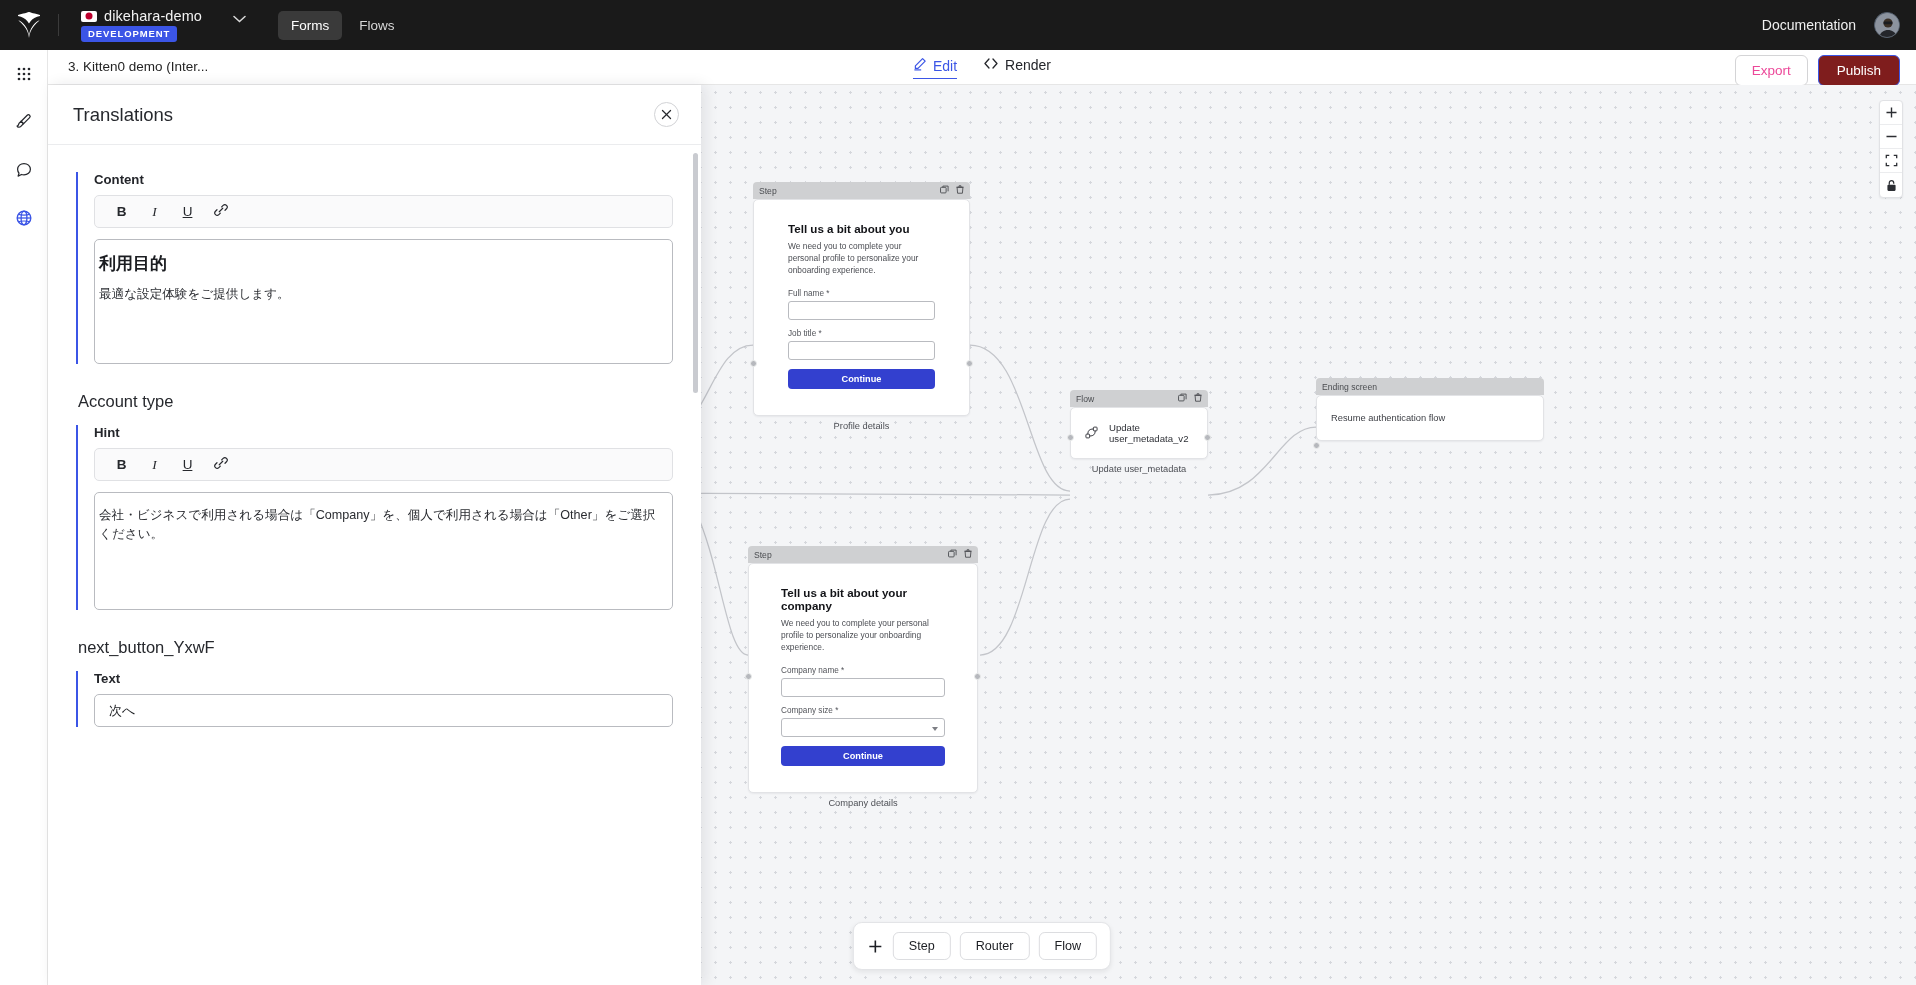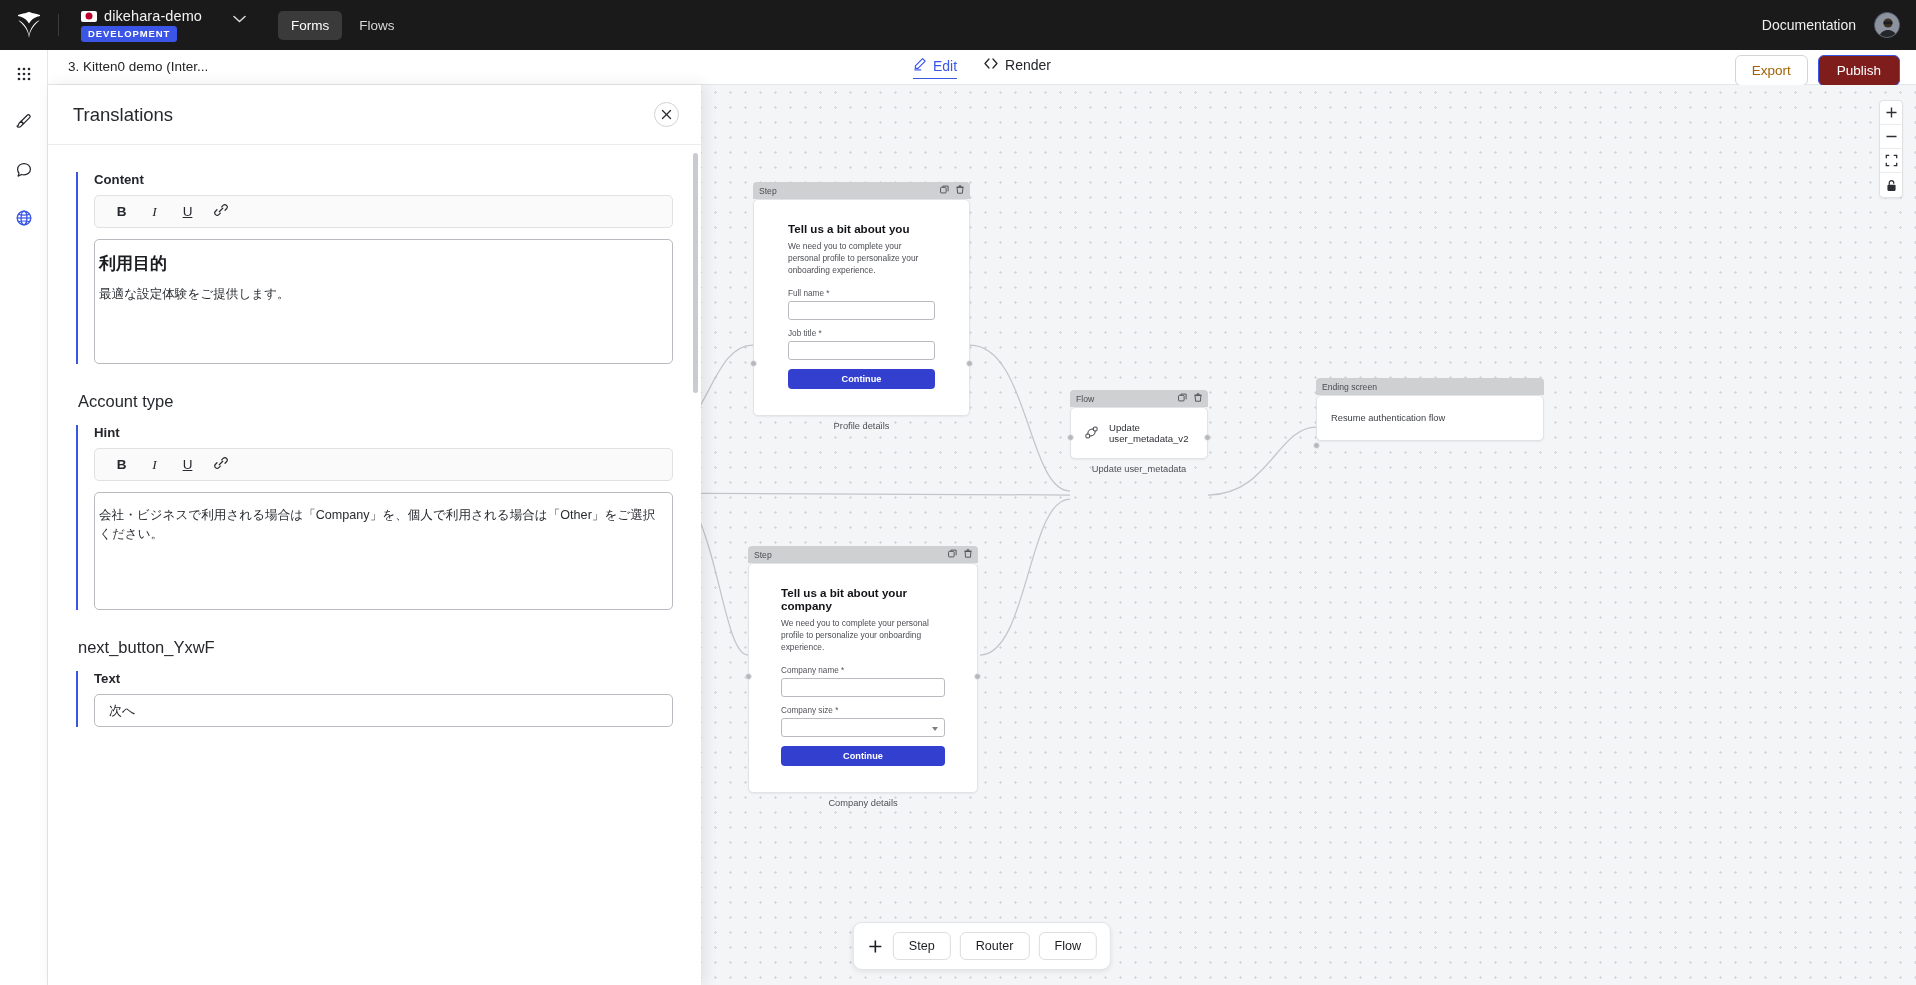--- a/index.html
+++ b/index.html
@@ -75,21 +75,21 @@
     position: absolute; left: 50%; top: 7px; transform: translateX(-50%);
     display: flex; align-items: center; gap: 26px;
   }
   .ctab { display: flex; align-items: center; gap: 6px; font-size: 14px; cursor: pointer; }
   .ctab.active { color: #3b55e6; border-bottom: 1.6px solid #3b55e6; padding-bottom: 4px; }
   .ctab.inactive { color: #24262b; padding-bottom: 5.6px; }
   .hdr-actions {
     position: absolute; right: 16px; top: 5px; display: flex; gap: 10px; align-items: center;
   }
   .btn-export {
-    font-size: 13.5px; color: #a16207; background: #fff;
+    font-size: 13.5px; color: #ec4899; background: #fff;
     border: 1px solid #d4d4d6; border-radius: 6px; padding: 7px 16px; cursor: pointer;
   }
   .btn-publish {
     font-size: 13.5px; color: #ffffff; background: #7f1d1d;
     border: 1px solid #3b55e6; border-radius: 6px; padding: 7px 18px; cursor: pointer;
   }
 
   
   .rail {
     position: absolute; top: 50px; left: 0; width: 48px; height: 935px;

